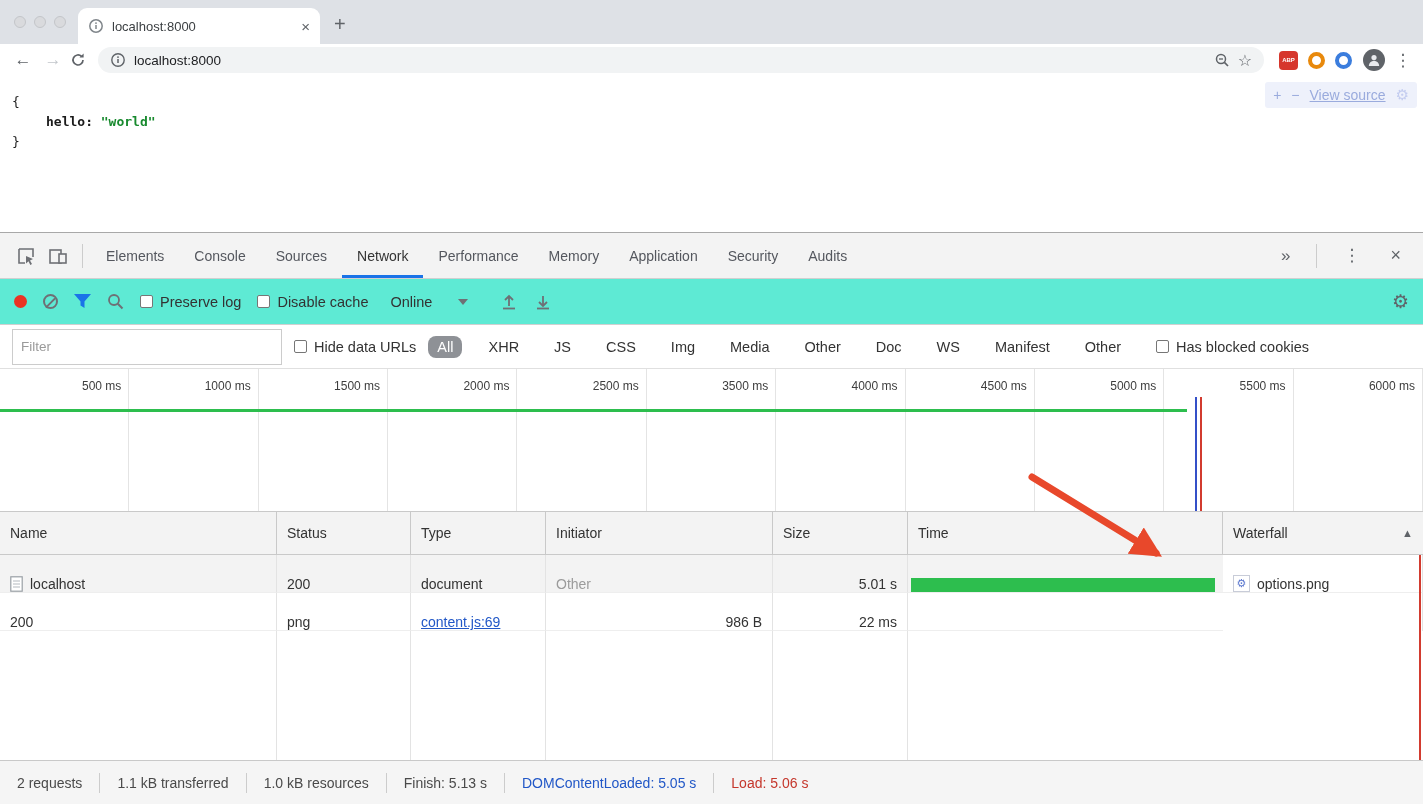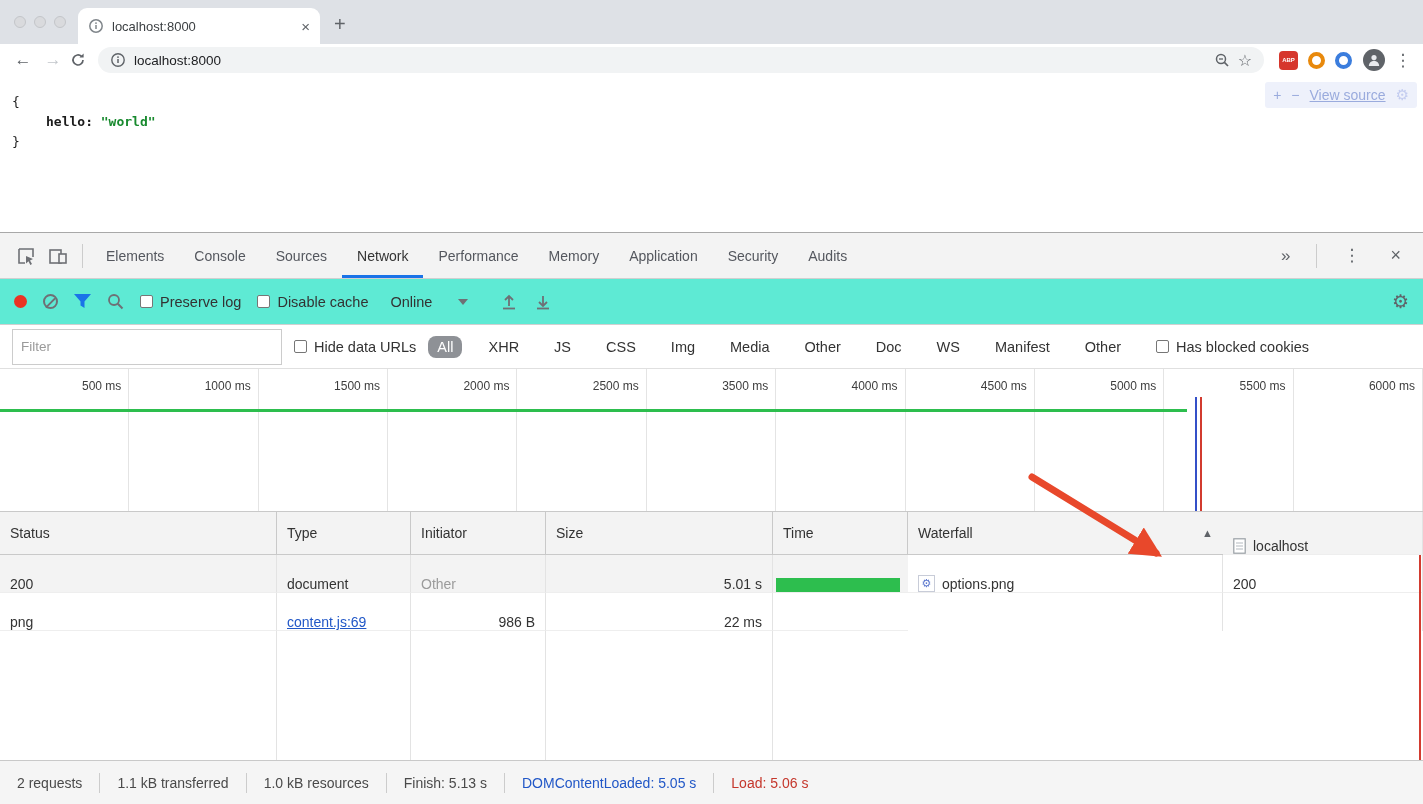--- a/index.html
+++ b/index.html
@@ -272,20 +272,21 @@
       <div class="tl-cell">4500 ms</div>
       <div class="tl-cell">5000 ms</div>
       <div class="tl-cell">5500 ms</div>
       <div class="tl-cell">6000 ms</div>
       <div class="tl-green"></div>
       <div class="tl-dcl"></div>
       <div class="tl-load"></div>
     </div>
 
     <div class="nt-table">
+      <div class="h">Name</div>
       <div class="h">Status</div>
       <div class="h">Type</div>
       <div class="h">Initiator</div>
       <div class="h">Size</div>
       <div class="h">Time</div>
       <div class="h last">
         <span>Waterfall</span>
         <span class="sort">▲</span>
       </div>
 

